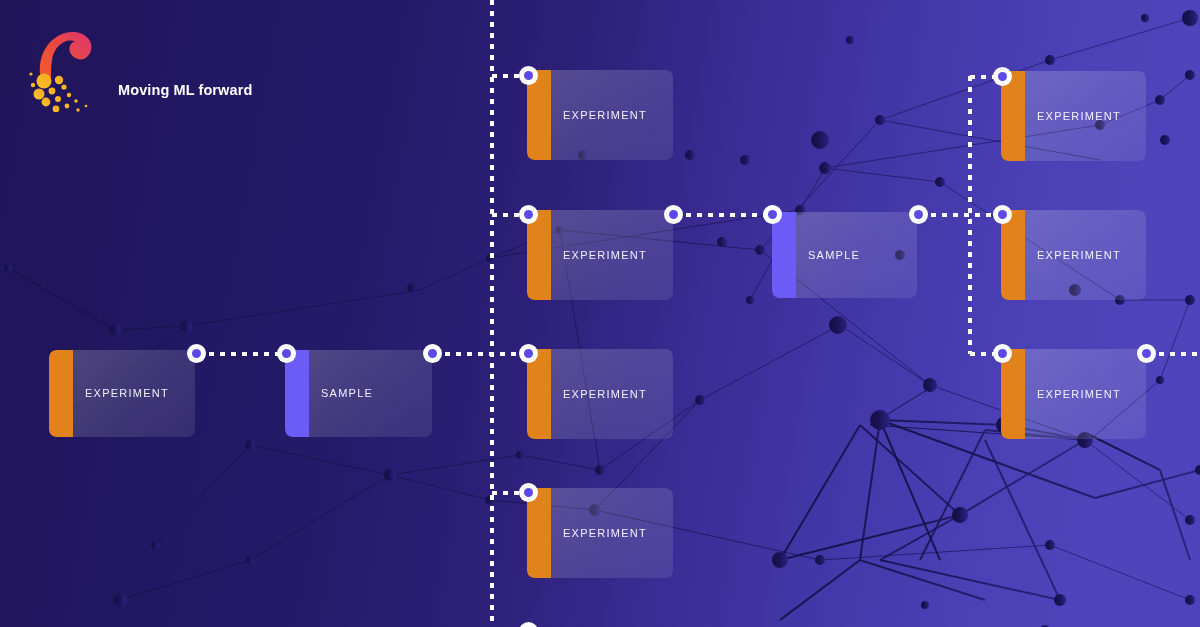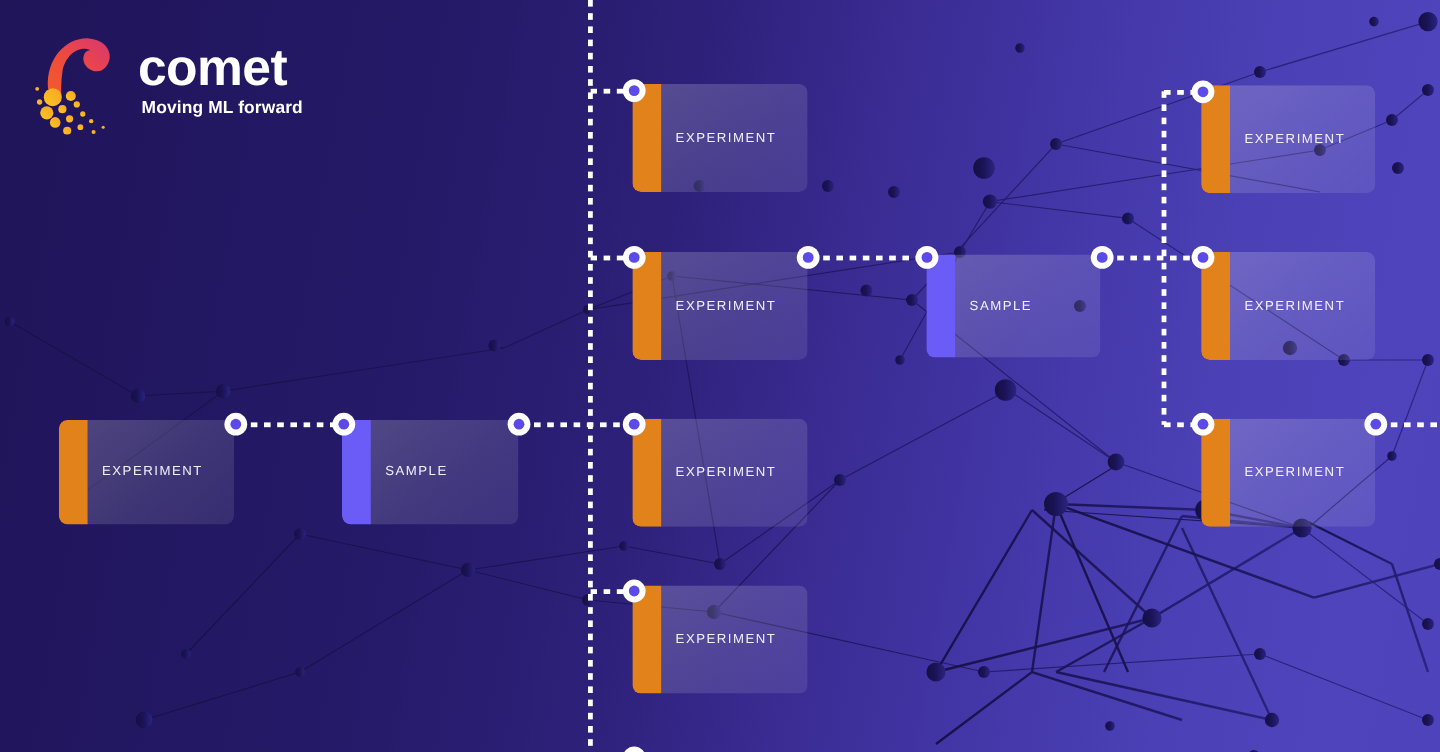--- a/index.html
+++ b/index.html
@@ -256,21 +256,20 @@
         <circle cx="47" cy="73" r="2.2"></circle>
         <circle cx="34" cy="87" r="3.4"></circle>
         <circle cx="45" cy="84" r="2.4"></circle>
         <circle cx="54" cy="79" r="1.8"></circle>
         <circle cx="56" cy="88" r="1.7"></circle>
         <circle cx="64" cy="84" r="1.3"></circle>
         <circle cx="11" cy="63" r="2.2"></circle>
         <circle cx="9" cy="52" r="1.6"></circle>
       </g>
     </svg>
-    <div class="logo-word">comet</div>
     <div class="logo-tag">Moving ML forward</div>
   </div>
 
   <div id="lines-layer">
       <div class="vline" style="left: 490px; top: 0px; height: 627px;"></div>
       <div class="vline" style="left: 968px; top: 76px; height: 278px;"></div>
       <div class="hline" style="left: 198px; top: 352px; width: 90px;"></div>
       <div class="hline" style="left: 434px; top: 352px; width: 96px;"></div>
       <div class="hline" style="left: 492px; top: 74px; width: 38px;"></div>
       <div class="hline" style="left: 492px; top: 213px; width: 38px;"></div>

